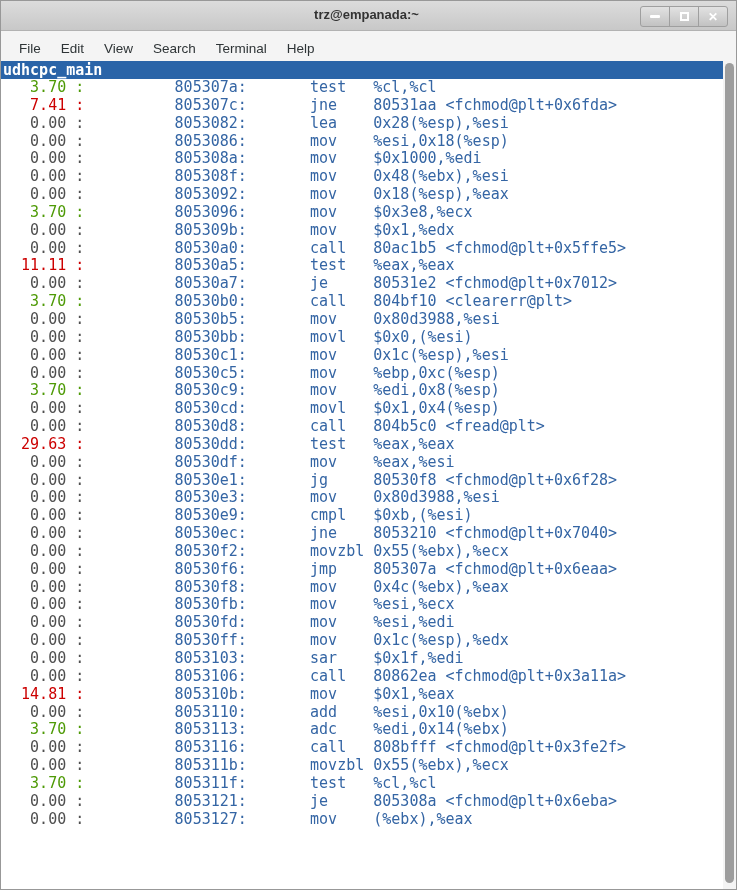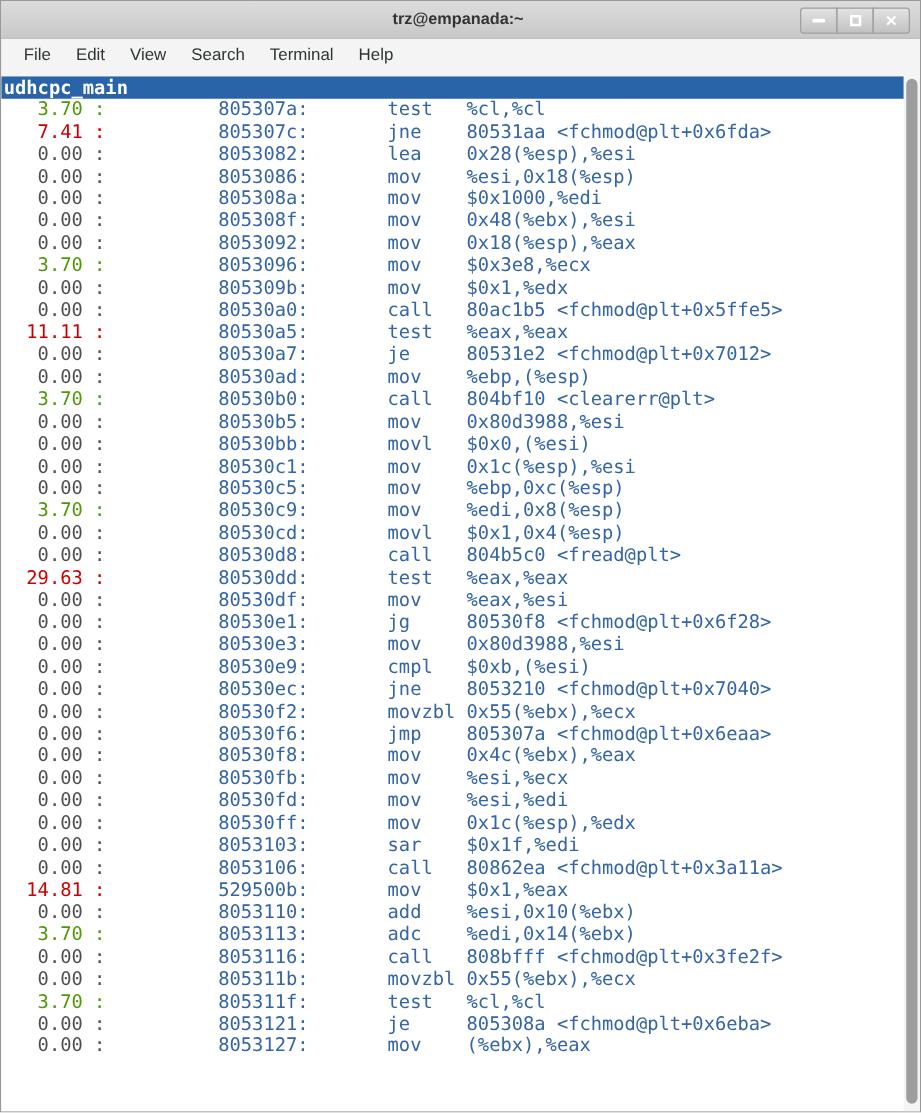--- a/index.html
+++ b/index.html
@@ -16,21 +16,21 @@
   .titlebar{position:relative;height:30px;flex:0 0 30px;background:linear-gradient(var(--titlebar-top),var(--titlebar-bottom));border-bottom:1px solid #b2b2b2;}
   .title{position:absolute;left:0;right:4px;top:6px;text-align:center;font-weight:bold;font-size:13px;color:#333;}
   .win-controls{position:absolute;right:8px;top:5px;display:flex;}
   .wbtn{width:30px;height:21px;background:linear-gradient(#e2e2e2,#c2c2c2);border:1px solid #9f9f9f;margin-left:-1px;display:flex;align-items:center;justify-content:center;cursor:default;}
   .wbtn:first-child{border-radius:3px 0 0 3px;margin-left:0;}
   .wbtn:last-child{border-radius:0 3px 3px 0;}
   .g-min{width:10px;height:3px;background:#fff;border-radius:1px;}
   .g-max{width:9px;height:9px;border:2px solid #fff;}
   .g-close{color:#fff;font-size:12px;font-weight:bold;line-height:1;}
   
-  .menubar{height:30px;flex:0 0 30px;background:var(--menubar-bg);display:flex;align-items:flex-start;padding-left:8px;}
+  .menubar{height:30px;flex:0 0 30px;background:var(--menubar-bg);display:flex;align-items:flex-end;padding-left:8px;}
   .menu-item{font-size:13.5px;color:#2e3436;padding:5px 10px;cursor:default;}
   
   .terminal{position:relative;flex:1 1 auto;background:var(--terminal-bg);padding-right:13px;display:flex;flex-direction:column;overflow:hidden;
             font-family:"DejaVu Sans Mono",monospace;font-size:15px;}
   .annot-header{flex:0 0 18px;height:18px;line-height:18px;background:var(--header-bg);color:#fff;font-weight:bold;padding-left:2px;white-space:pre;}
   .lines{flex:1 1 auto;overflow:hidden;padding-left:2px;}
   .row{white-space:pre;height:17.85px;line-height:17.85px;}
   .pct-green{color:var(--pct-green);}
   .pct-red{color:var(--pct-red);}
   .pct-plain{color:var(--pct-plain);}
@@ -76,21 +76,20 @@
         <div class="row"><span class="pct pct-plain">   0.00 :</span><span class="code">          8053082:       lea    0x28(%esp),%esi</span></div>
         <div class="row"><span class="pct pct-plain">   0.00 :</span><span class="code">          8053086:       mov    %esi,0x18(%esp)</span></div>
         <div class="row"><span class="pct pct-plain">   0.00 :</span><span class="code">          805308a:       mov    $0x1000,%edi</span></div>
         <div class="row"><span class="pct pct-plain">   0.00 :</span><span class="code">          805308f:       mov    0x48(%ebx),%esi</span></div>
         <div class="row"><span class="pct pct-plain">   0.00 :</span><span class="code">          8053092:       mov    0x18(%esp),%eax</span></div>
         <div class="row"><span class="pct pct-green">   3.70 :</span><span class="code">          8053096:       mov    $0x3e8,%ecx</span></div>
         <div class="row"><span class="pct pct-plain">   0.00 :</span><span class="code">          805309b:       mov    $0x1,%edx</span></div>
         <div class="row"><span class="pct pct-plain">   0.00 :</span><span class="code">          80530a0:       call   80ac1b5 &lt;fchmod@plt+0x5ffe5&gt;</span></div>
         <div class="row"><span class="pct pct-red">  11.11 :</span><span class="code">          80530a5:       test   %eax,%eax</span></div>
         <div class="row"><span class="pct pct-plain">   0.00 :</span><span class="code">          80530a7:       je     80531e2 &lt;fchmod@plt+0x7012&gt;</span></div>
-        <div class="row"><span class="pct pct-plain">   0.00 :</span><span class="code">          80530ad:       mov    %ebp,(%esp)</span></div>
         <div class="row"><span class="pct pct-green">   3.70 :</span><span class="code">          80530b0:       call   804bf10 &lt;clearerr@plt&gt;</span></div>
         <div class="row"><span class="pct pct-plain">   0.00 :</span><span class="code">          80530b5:       mov    0x80d3988,%esi</span></div>
         <div class="row"><span class="pct pct-plain">   0.00 :</span><span class="code">          80530bb:       movl   $0x0,(%esi)</span></div>
         <div class="row"><span class="pct pct-plain">   0.00 :</span><span class="code">          80530c1:       mov    0x1c(%esp),%esi</span></div>
         <div class="row"><span class="pct pct-plain">   0.00 :</span><span class="code">          80530c5:       mov    %ebp,0xc(%esp)</span></div>
         <div class="row"><span class="pct pct-green">   3.70 :</span><span class="code">          80530c9:       mov    %edi,0x8(%esp)</span></div>
         <div class="row"><span class="pct pct-plain">   0.00 :</span><span class="code">          80530cd:       movl   $0x1,0x4(%esp)</span></div>
         <div class="row"><span class="pct pct-plain">   0.00 :</span><span class="code">          80530d8:       call   804b5c0 &lt;fread@plt&gt;</span></div>
         <div class="row"><span class="pct pct-red">  29.63 :</span><span class="code">          80530dd:       test   %eax,%eax</span></div>
         <div class="row"><span class="pct pct-plain">   0.00 :</span><span class="code">          80530df:       mov    %eax,%esi</span></div>
@@ -99,21 +98,21 @@
         <div class="row"><span class="pct pct-plain">   0.00 :</span><span class="code">          80530e9:       cmpl   $0xb,(%esi)</span></div>
         <div class="row"><span class="pct pct-plain">   0.00 :</span><span class="code">          80530ec:       jne    8053210 &lt;fchmod@plt+0x7040&gt;</span></div>
         <div class="row"><span class="pct pct-plain">   0.00 :</span><span class="code">          80530f2:       movzbl 0x55(%ebx),%ecx</span></div>
         <div class="row"><span class="pct pct-plain">   0.00 :</span><span class="code">          80530f6:       jmp    805307a &lt;fchmod@plt+0x6eaa&gt;</span></div>
         <div class="row"><span class="pct pct-plain">   0.00 :</span><span class="code">          80530f8:       mov    0x4c(%ebx),%eax</span></div>
         <div class="row"><span class="pct pct-plain">   0.00 :</span><span class="code">          80530fb:       mov    %esi,%ecx</span></div>
         <div class="row"><span class="pct pct-plain">   0.00 :</span><span class="code">          80530fd:       mov    %esi,%edi</span></div>
         <div class="row"><span class="pct pct-plain">   0.00 :</span><span class="code">          80530ff:       mov    0x1c(%esp),%edx</span></div>
         <div class="row"><span class="pct pct-plain">   0.00 :</span><span class="code">          8053103:       sar    $0x1f,%edi</span></div>
         <div class="row"><span class="pct pct-plain">   0.00 :</span><span class="code">          8053106:       call   80862ea &lt;fchmod@plt+0x3a11a&gt;</span></div>
-        <div class="row"><span class="pct pct-red">  14.81 :</span><span class="code">          529500b:       mov    $0x1,%eax</span></div>
+        <div class="row"><span class="pct pct-red">  14.81 :</span><span class="code">          805310b:       mov    $0x1,%eax</span></div>
         <div class="row"><span class="pct pct-plain">   0.00 :</span><span class="code">          8053110:       add    %esi,0x10(%ebx)</span></div>
         <div class="row"><span class="pct pct-green">   3.70 :</span><span class="code">          8053113:       adc    %edi,0x14(%ebx)</span></div>
         <div class="row"><span class="pct pct-plain">   0.00 :</span><span class="code">          8053116:       call   808bfff &lt;fchmod@plt+0x3fe2f&gt;</span></div>
         <div class="row"><span class="pct pct-plain">   0.00 :</span><span class="code">          805311b:       movzbl 0x55(%ebx),%ecx</span></div>
         <div class="row"><span class="pct pct-green">   3.70 :</span><span class="code">          805311f:       test   %cl,%cl</span></div>
         <div class="row"><span class="pct pct-plain">   0.00 :</span><span class="code">          8053121:       je     805308a &lt;fchmod@plt+0x6eba&gt;</span></div>
         <div class="row"><span class="pct pct-plain">   0.00 :</span><span class="code">          8053127:       mov    (%ebx),%eax</span></div>
       </div>
     <div class="scrollbar">
       <div class="scroll-thumb"></div>

